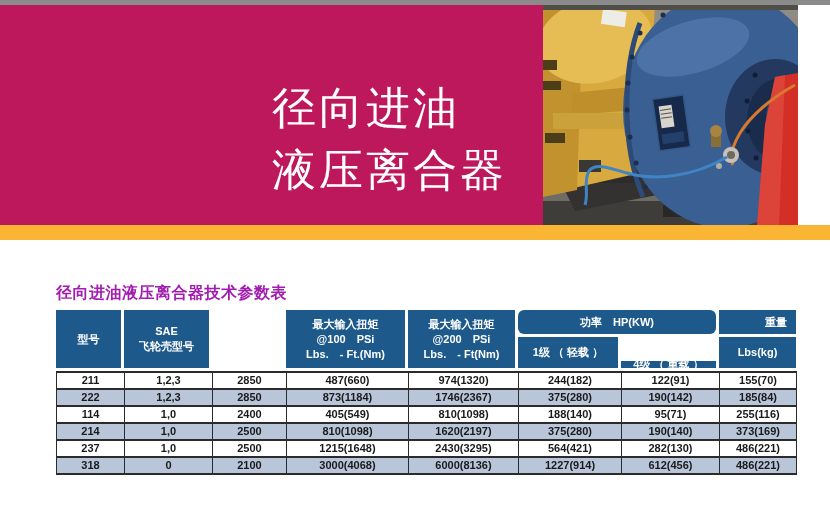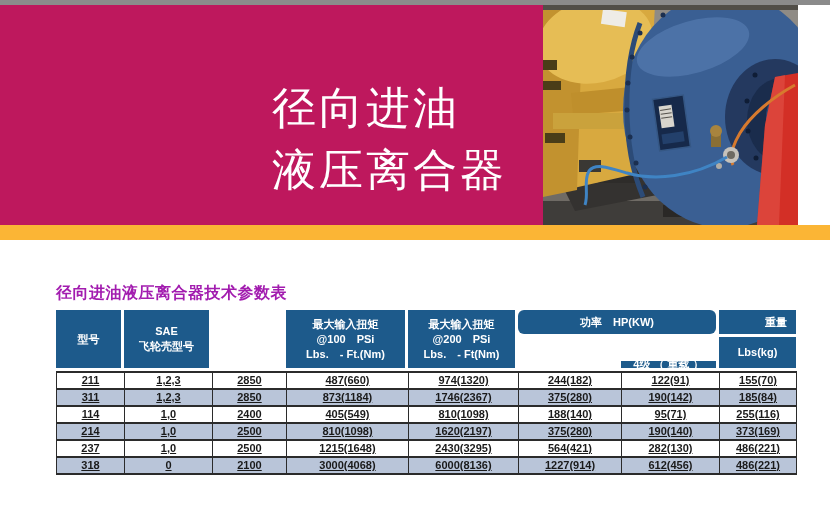--- a/index.html
+++ b/index.html
@@ -45,21 +45,21 @@
   .h-p4 { grid-row:2; grid-column:7;margin-top:24px; }
   .h-weight { grid-row:1; grid-column:8;padding-left:37px; }
   .h-lbs { grid-row:2; grid-column:8; }
 
   
   table.tbody-table { border-collapse:collapse; width:740px; margin-top:3px; table-layout:fixed; }
   table.tbody-table td {
     border-left:1px solid #2b2b2b; border-right:1px solid #2b2b2b;
     border-top:2px solid #2b2b2b; border-bottom:2px solid #2b2b2b;
     height:15px; line-height:15px; font-size:11px; font-weight:700;
-    color:#1a1a1a; text-align:center; white-space:nowrap; overflow:hidden;text-decoration:underline;
+    color:#1a1a1a; text-align:center; white-space:nowrap; overflow:hidden;
   }
   table.tbody-table tr:nth-child(even) td { background:#b9c5d9; }
   table.tbody-table tr:nth-child(odd) td { background:#ffffff; }
 </style>
 </head>
 <body>
 
 <div class="top-bar"></div>
 
 <div class="banner">
@@ -163,20 +163,21 @@
       <div>最大输入扭矩</div>
       <div>@100　PSi</div>
       <div>Lbs.　- Ft.(Nm)</div>
     </div>
     <div class="hcell span2" style="grid-column:5">
       <div>最大输入扭矩</div>
       <div>@200　PSi</div>
       <div>Lbs.　- Ft(Nm)</div>
     </div>
     <div class="hcell h-power">功率　HP(KW)</div>
+    <div class="hcell h-p1">1级 （ 轻载 ）</div>
     <div class="hcell h-p4">4级 （ 重载 ）</div>
     <div class="hcell h-weight">重量</div>
     <div class="hcell h-lbs">Lbs(kg)</div>
   </div>
 
   <table class="tbody-table">
     <colgroup>
       <col style="width:68px">
         <col style="width:88px">
         <col style="width:74px">
@@ -191,21 +192,21 @@
           <td>211</td>
           <td>1,2,3</td>
           <td>2850</td>
           <td>487(660)</td>
           <td>974(1320)</td>
           <td>244(182)</td>
           <td>122(91)</td>
           <td>155(70)</td>
         </tr>
         <tr>
-          <td>311</td>
+          <td>222</td>
           <td>1,2,3</td>
           <td>2850</td>
           <td>873(1184)</td>
           <td>1746(2367)</td>
           <td>375(280)</td>
           <td>190(142)</td>
           <td>185(84)</td>
         </tr>
         <tr>
           <td>114</td>

